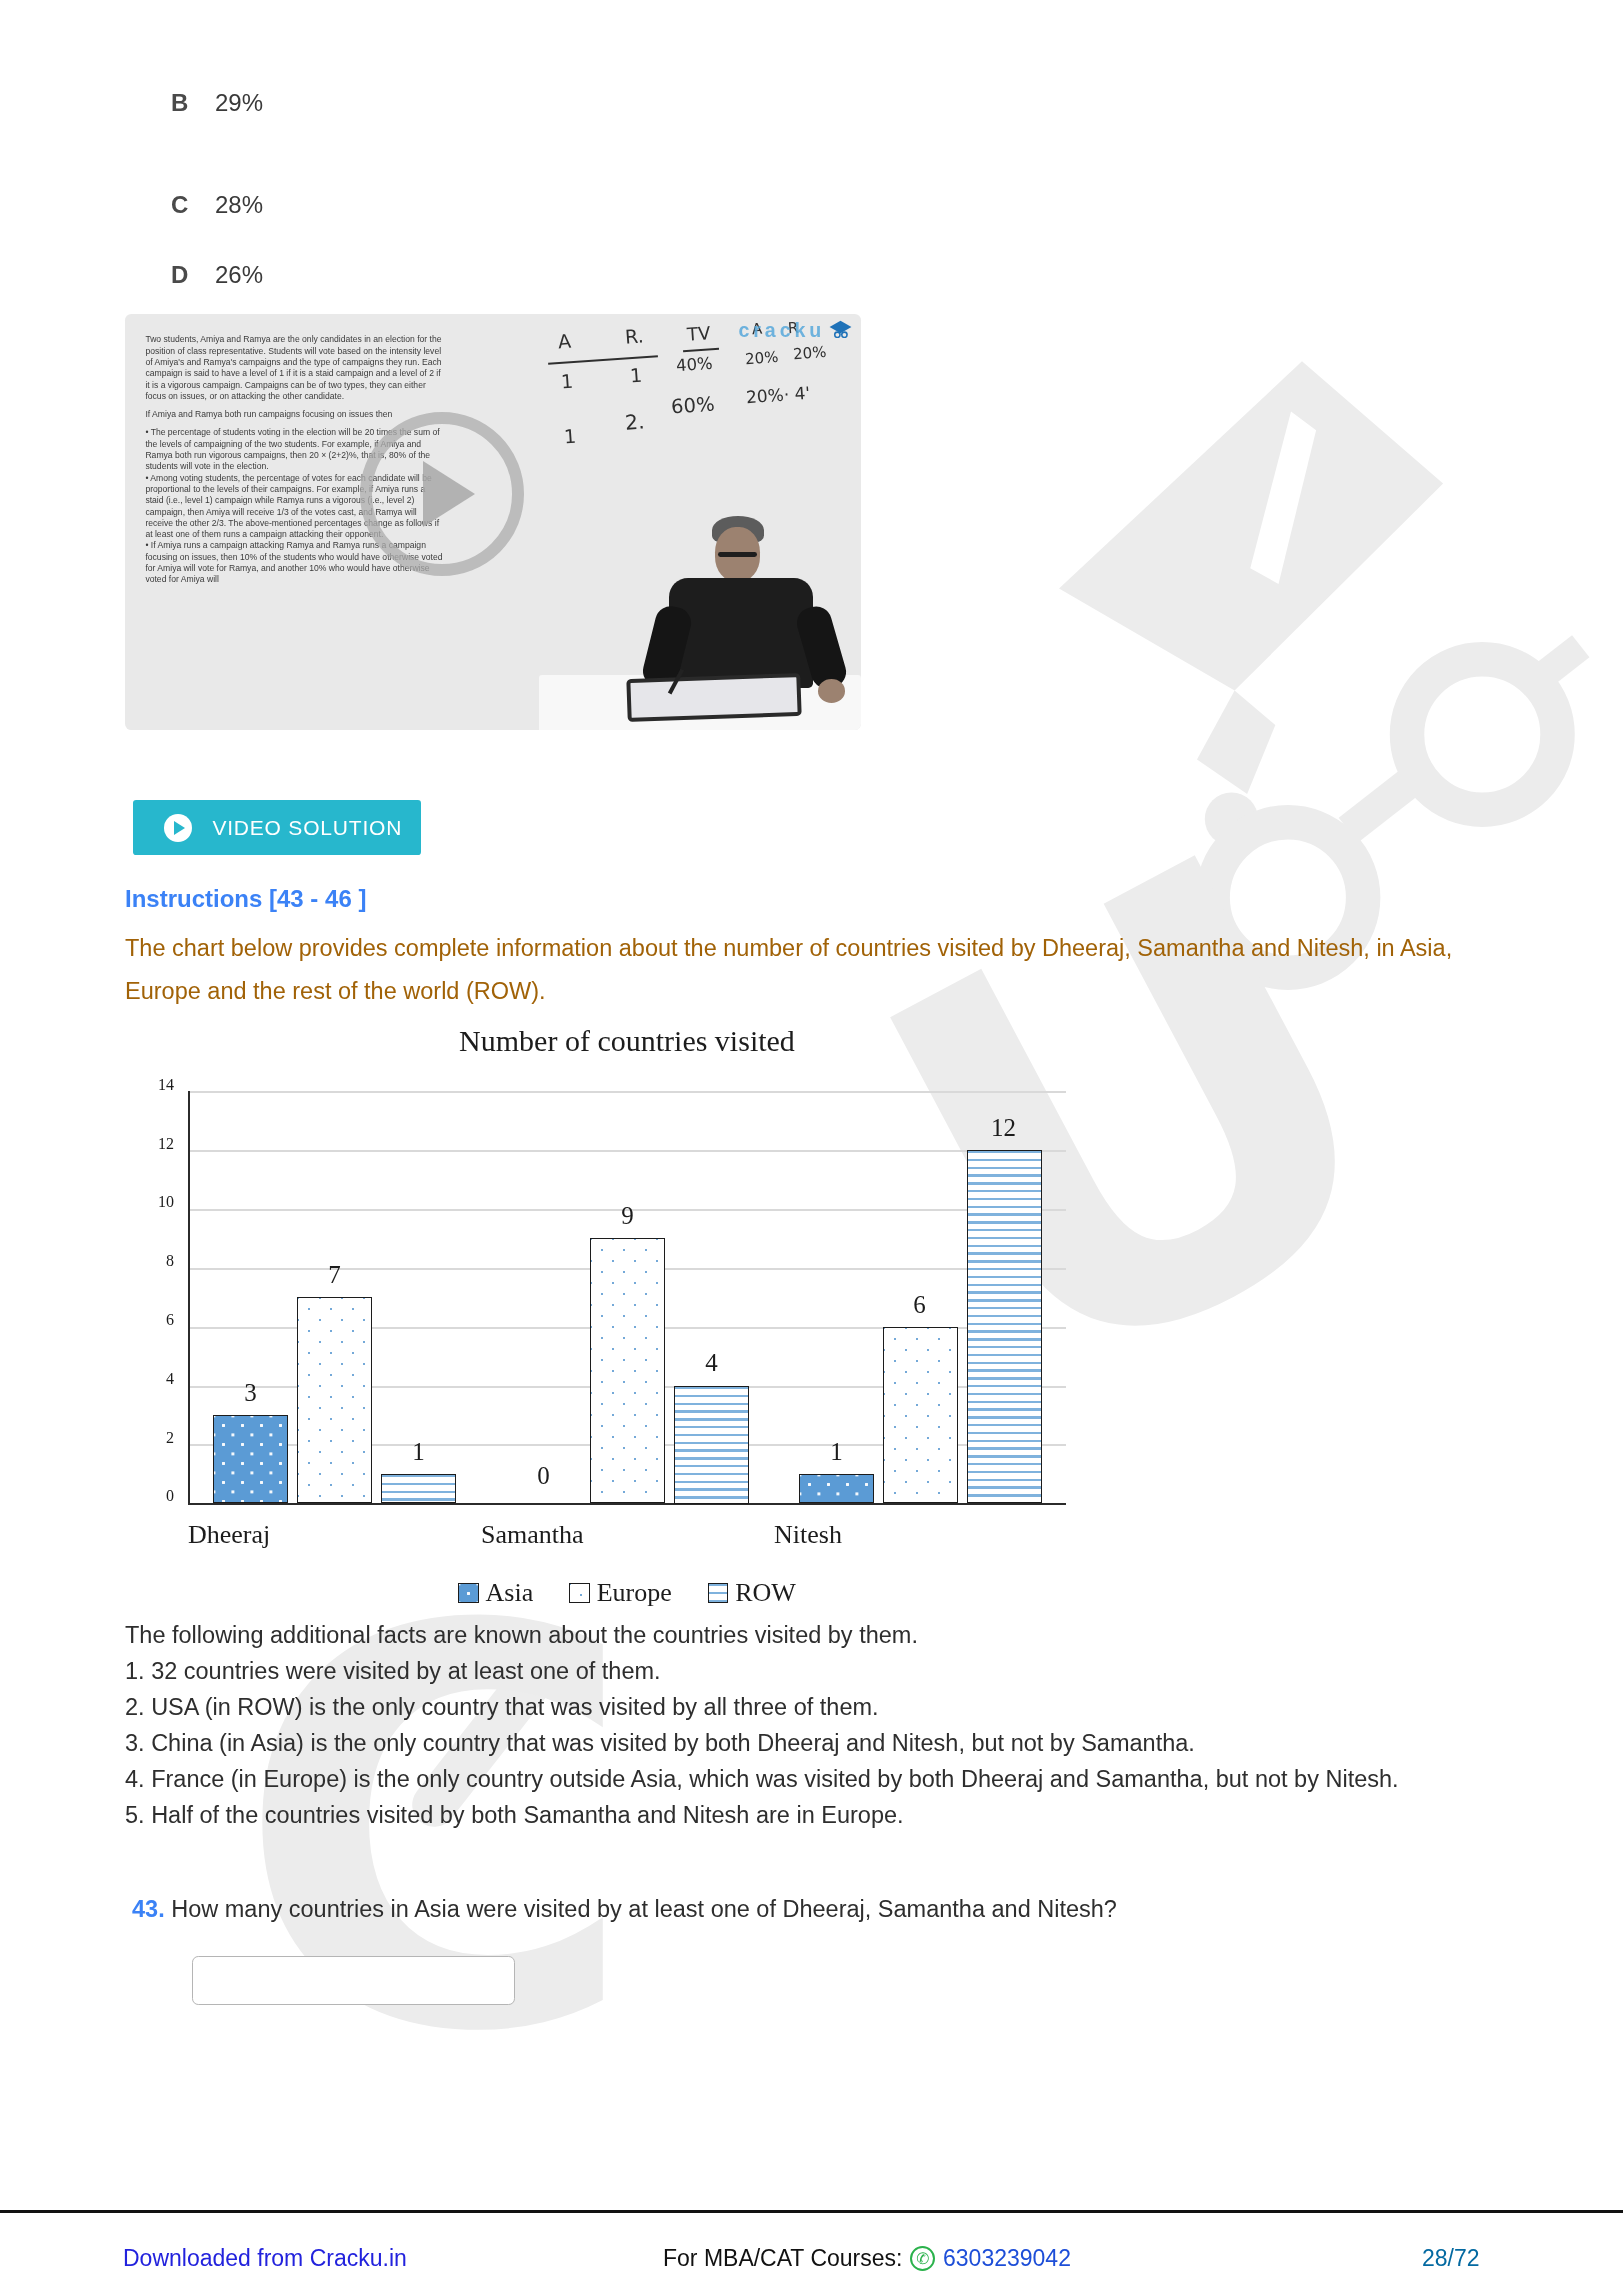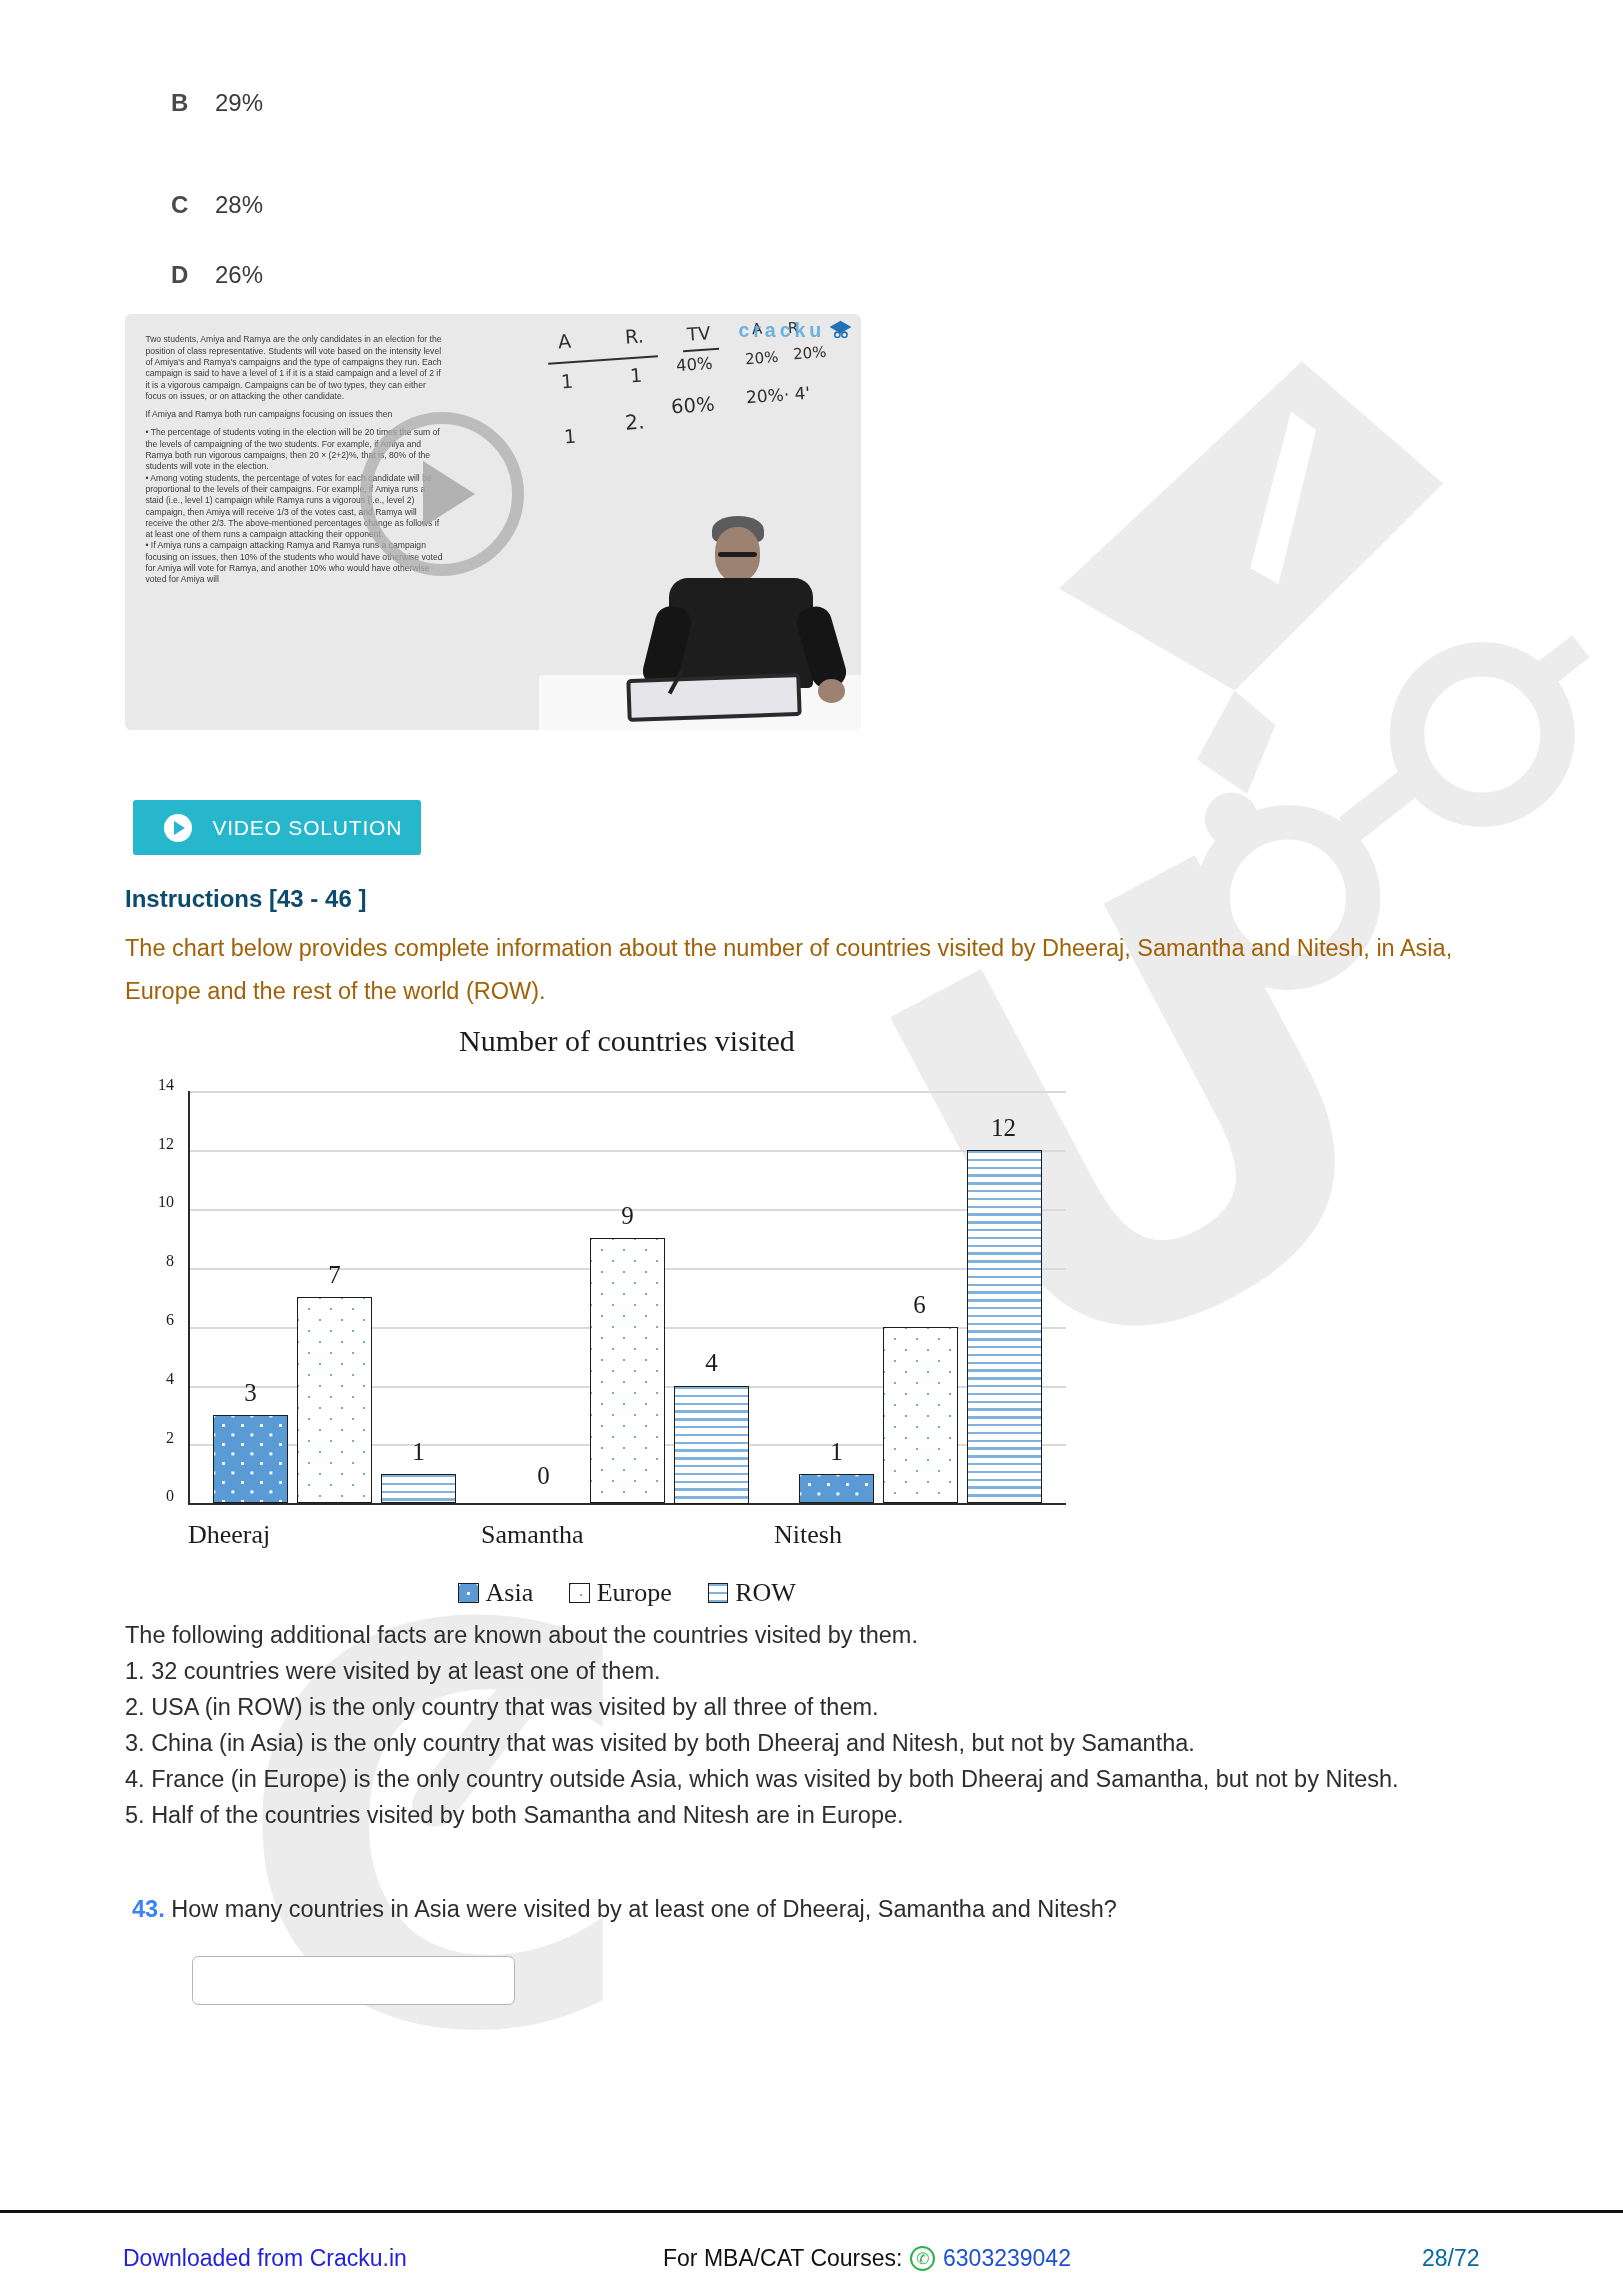--- a/index.html
+++ b/index.html
@@ -41,21 +41,21 @@
           border-radius:4.7px;transform:rotate(-2deg);}
   .pen{position:absolute;left:549px;top:354px;width:3.9px;height:27px;background:#222;transform:rotate(28deg);}
   
   .vs-btn{position:absolute;left:133px;top:800px;width:288px;height:55px;background:#27b7cd;border:none;
           border-radius:3.1px;display:flex;align-items:center;padding-left:31px;gap:20.4px;cursor:pointer;z-index:1;}
   .vs-play{width:28px;height:28px;border-radius:50%;background:#fff;display:flex;align-items:center;justify-content:center;}
   .vs-play i{display:block;width:0;height:0;border-top:7px solid transparent;border-bottom:7px solid transparent;
              border-left:11px solid #27b7cd;margin-left:3.1px;}
   .vs-label{color:#fff;font-size:21px;letter-spacing:0.8px;}
   
-  .h-instructions{position:absolute;left:125px;top:885px;font-size:24px;font-weight:bold;color:#0c4a6e;z-index:1;}
+  .h-instructions{position:absolute;left:125px;top:885px;font-size:24px;font-weight:bold;color:#3b82f6;z-index:1;}
   .p-instructions{position:absolute;left:125px;top:927px;width:1396px;font-size:23.5px;line-height:43px;color:#a16207;z-index:1;}
   .facts{position:absolute;left:125px;top:1617px;width:1408px;font-size:23.5px;line-height:36px;color:#2e2e2e;z-index:1;}
   .question{position:absolute;left:132px;top:1896px;width:1408px;font-size:23.5px;color:#2e2e2e;z-index:1;}
   .question .qnum{font-weight:bold;color:#3b82f6;}
   .answer{position:absolute;left:192px;top:1956px;width:323px;height:49px;border:1.6px solid #b5b5b5;border-radius:6.3px;
           background:#fff;font-size:22px;padding:0 11px;box-sizing:border-box;z-index:1;}
   
   .chart{position:absolute;left:90px;top:1013px;width:996px;height:604px;z-index:1;
          font-family:"Liberation Serif", serif;color:#1c1c1c;}
   .c-title{position:absolute;text-align:center;font-size:30px;}

